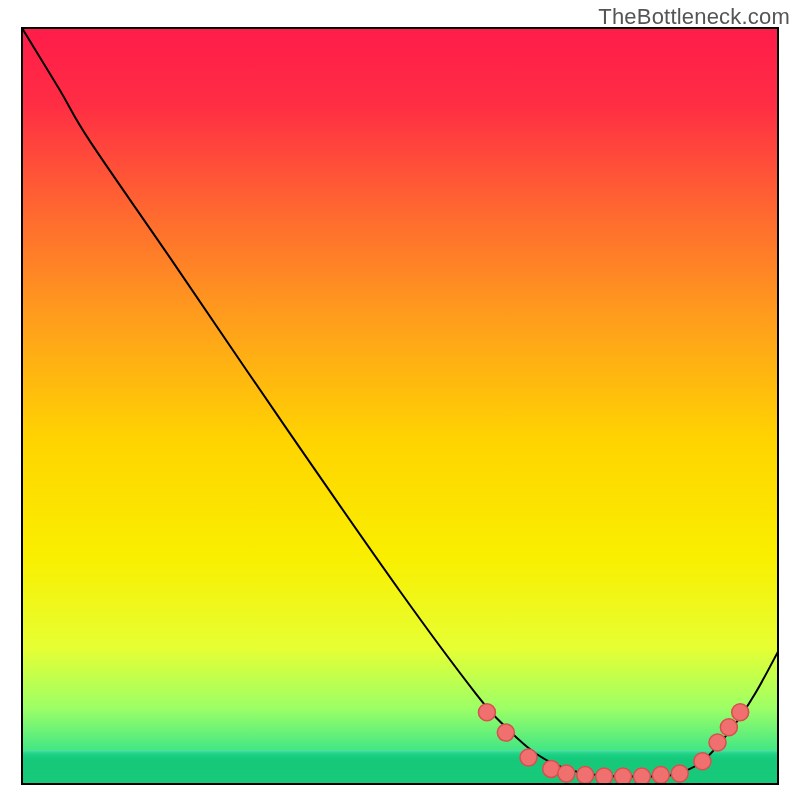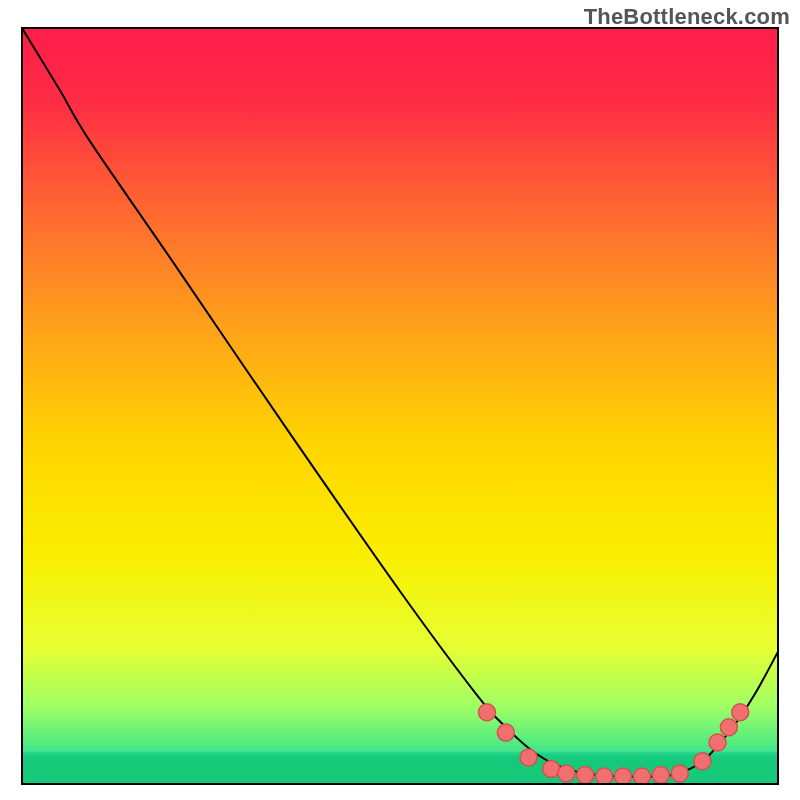--- a/index.html
+++ b/index.html
@@ -14,21 +14,21 @@
   .canvas {
     position: relative;
     width: 800px;
     height: 800px;
   }
   .attribution {
     position: absolute;
     top: 4px;
     right: 10px;
     font-size: 22px;
-    font-weight: bold;
+    font-weight: normal;
     color: #555;
     letter-spacing: 0.2px;
     z-index: 10;
   }
   svg {
     position: absolute;
     top: 0;
     left: 0;
   }
 </style>

